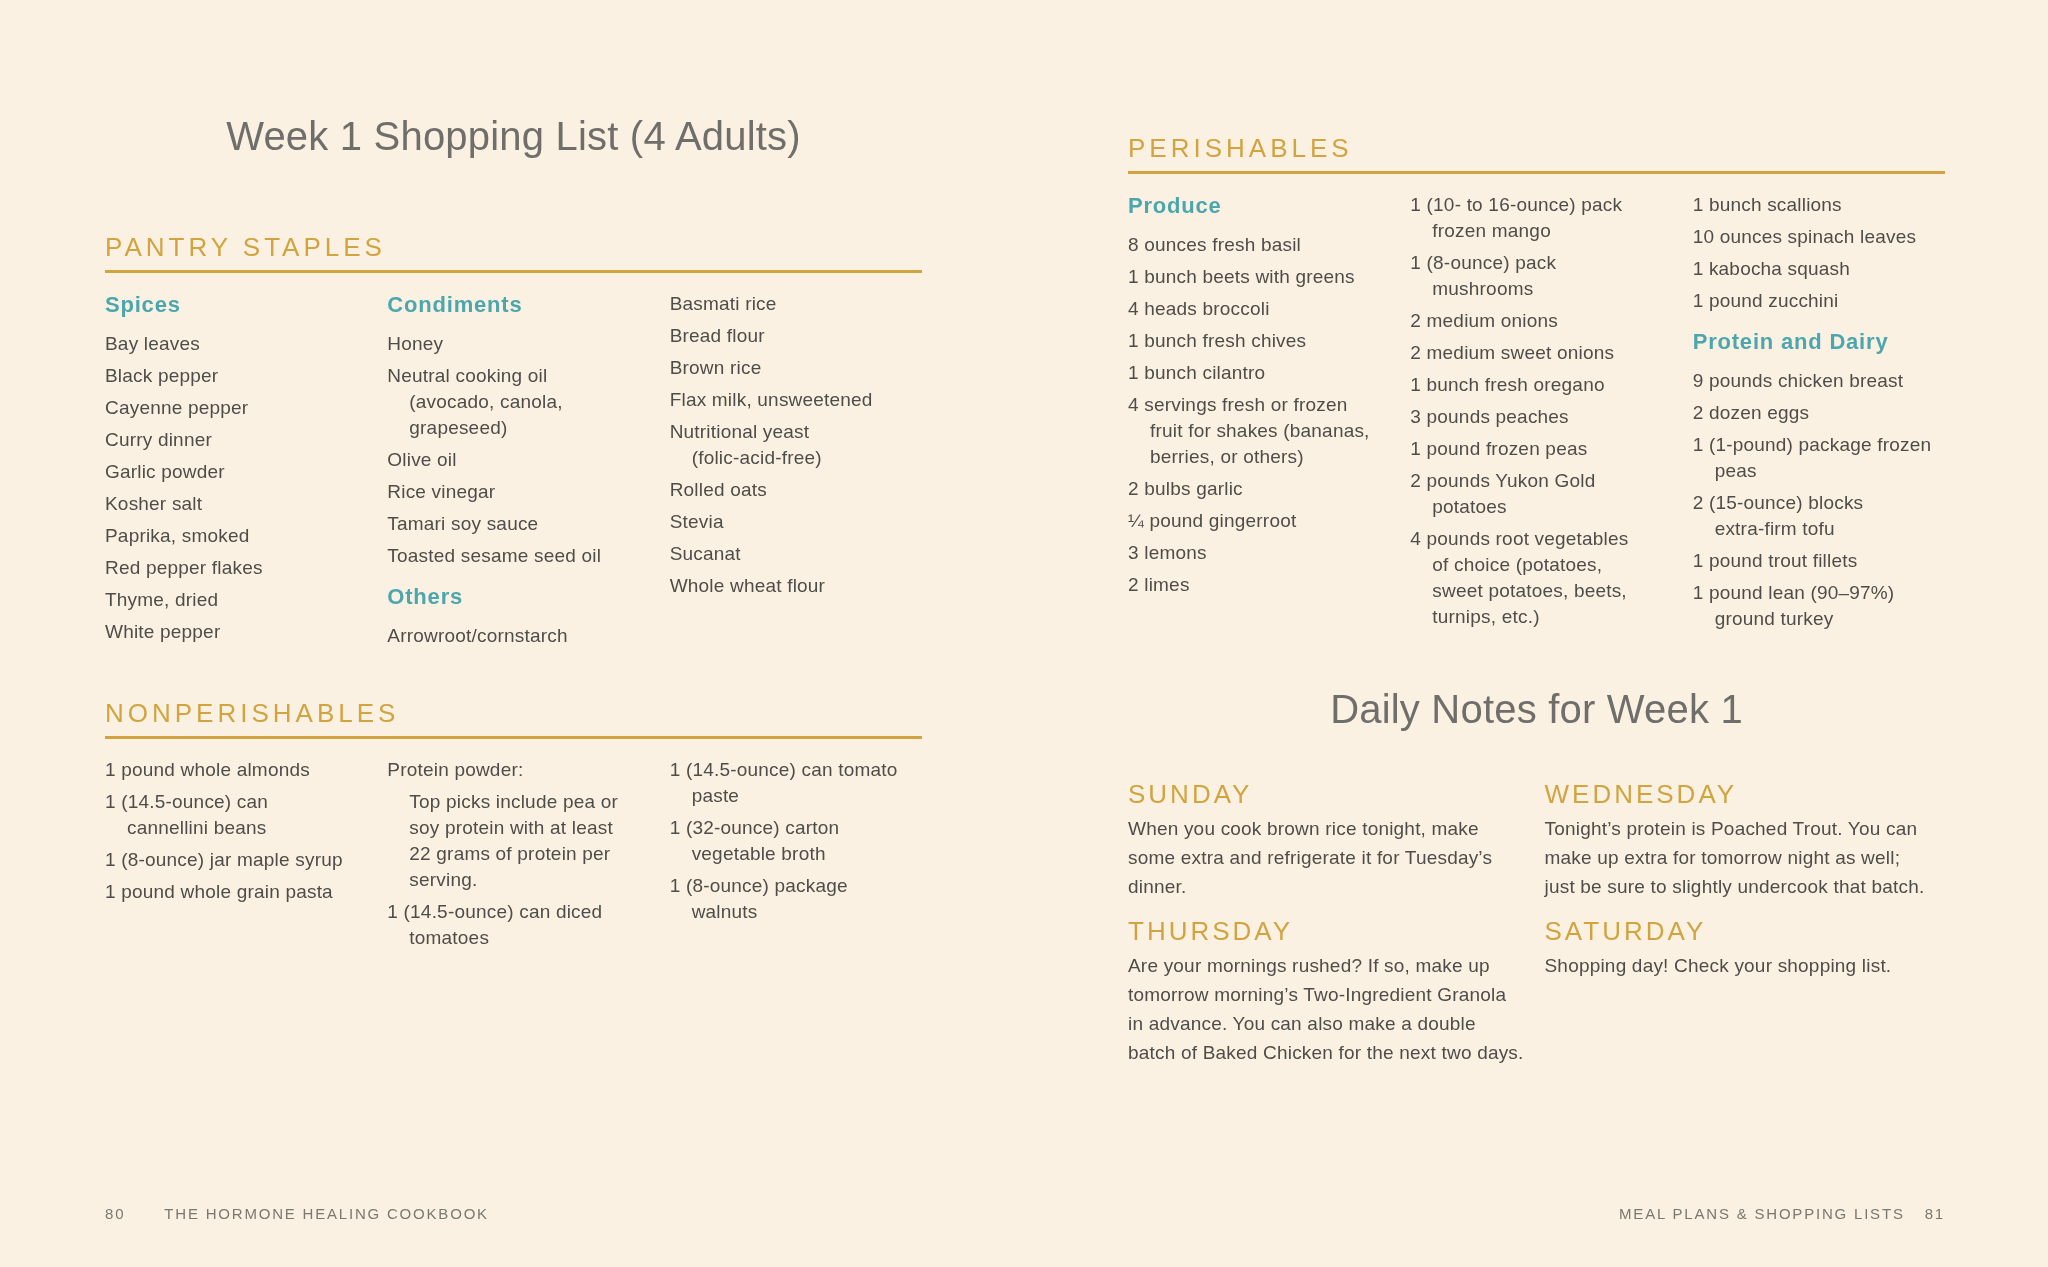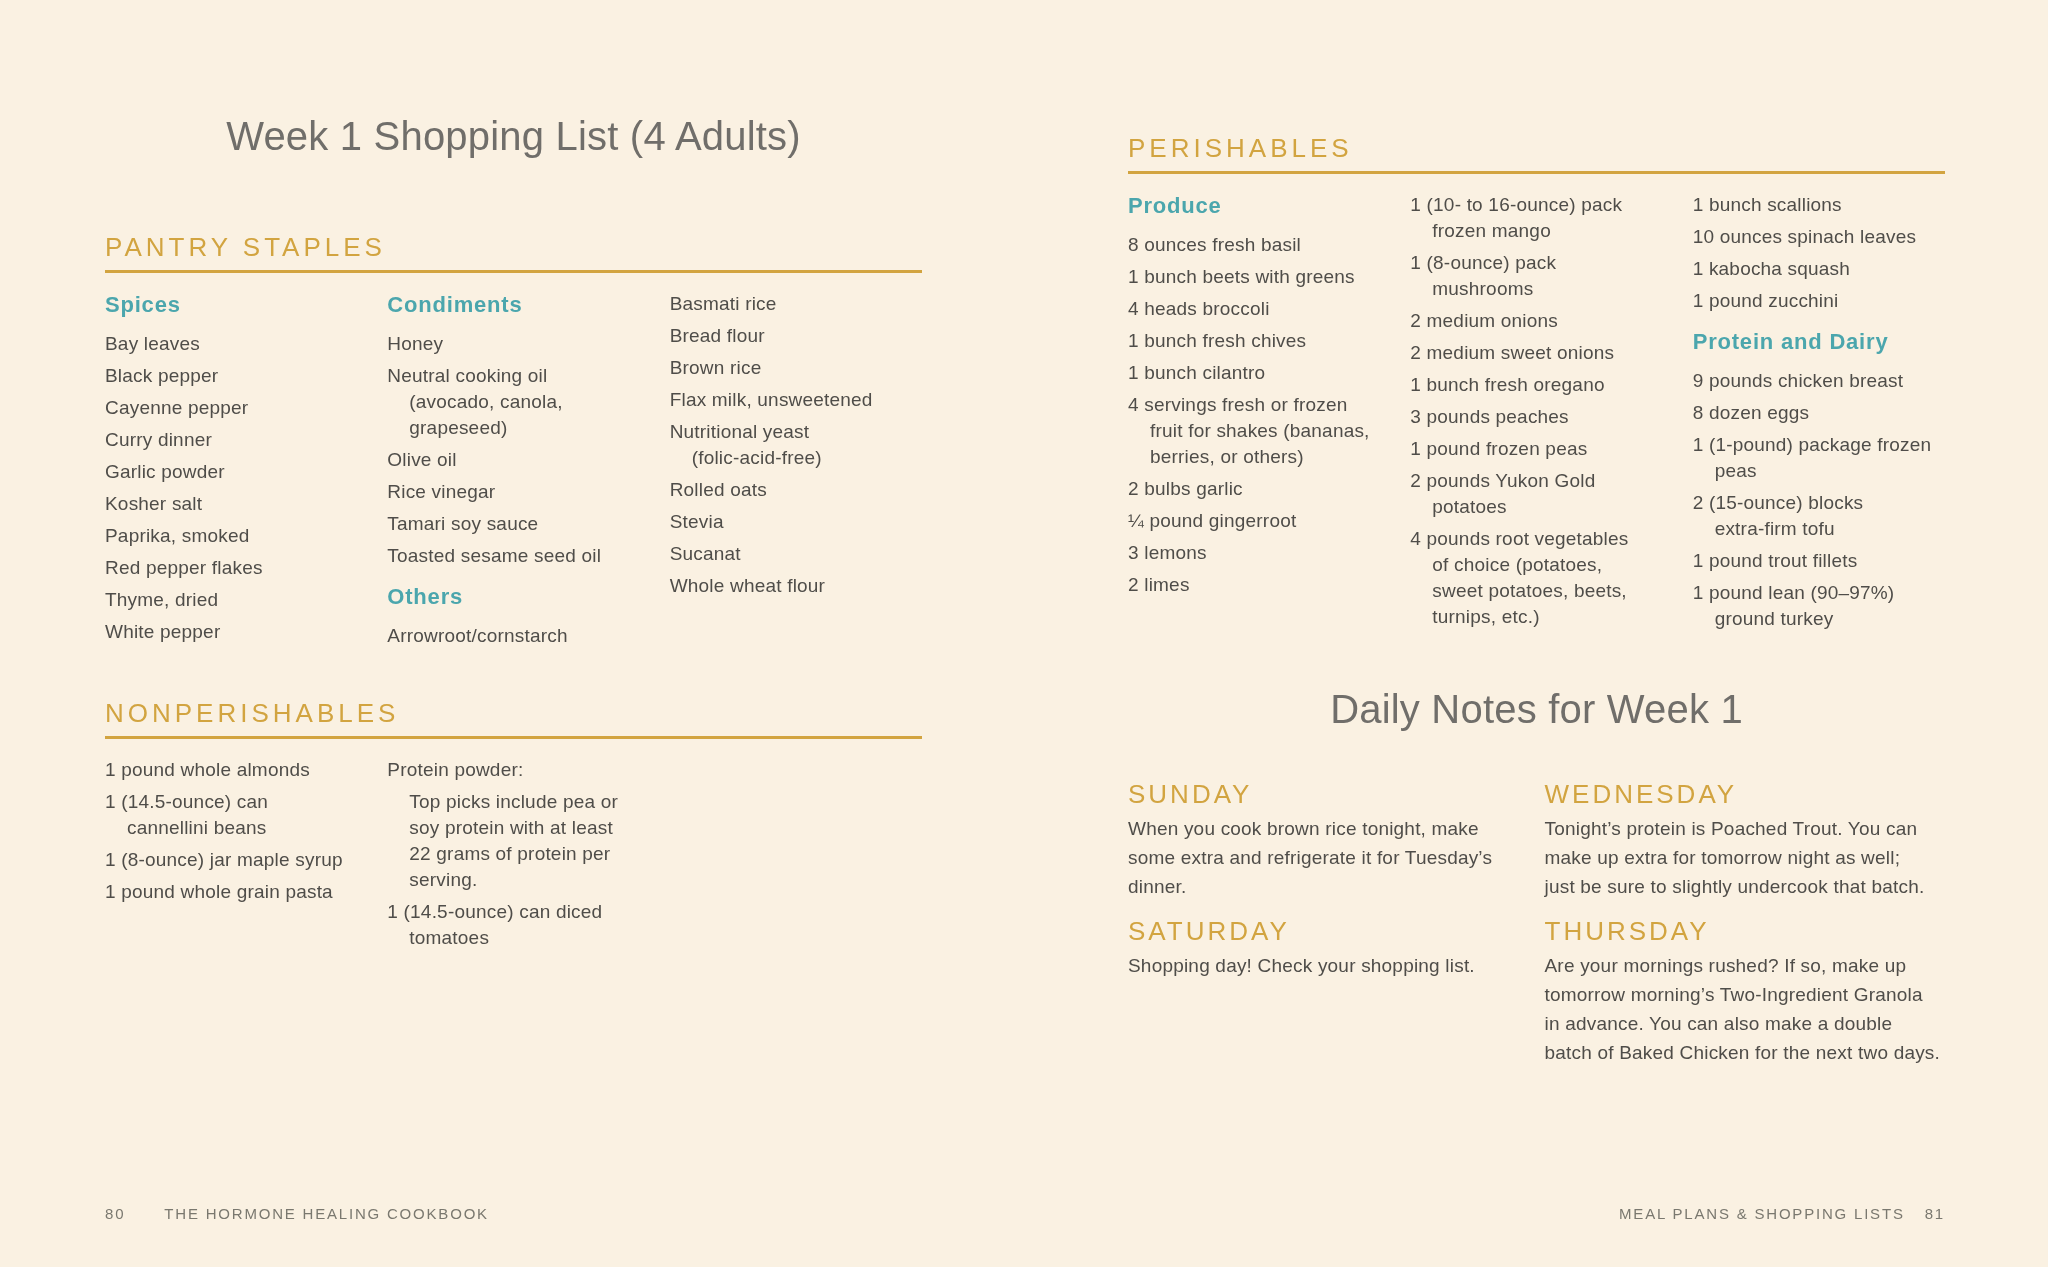--- a/index.html
+++ b/index.html
@@ -171,20 +171,30 @@
         </div>
         <div class="col">
           <div>
               <div class="item">Protein powder:</div>
               <div class="item note">Top picks include pea or
 soy protein with at least
 22 grams of protein per
 serving.</div>
               <div class="item">1 (14.5-ounce) can diced
 tomatoes</div>
+            </div>
+        </div>
+        <div class="col">
+          <div>
+              <div class="item">1 (14.5-ounce) can tomato
+paste</div>
+              <div class="item">1 (32-ounce) carton
+vegetable broth</div>
+              <div class="item">1 (8-ounce) package
+walnuts</div>
             </div>
         </div>
       </div>
     </div>
 
     <div id="footer-left" class="blk footer footer-left">
       <span class="num">80</span><span>THE HORMONE HEALING COOKBOOK</span>
     </div>
   </div>
 
@@ -232,21 +242,21 @@
         <div class="col">
           <div>
               <div class="item">1 bunch scallions</div>
               <div class="item">10 ounces spinach leaves</div>
               <div class="item">1 kabocha squash</div>
               <div class="item">1 pound zucchini</div>
             </div>
           <h3 class="sub mt">Protein and Dairy</h3>
           <div>
               <div class="item">9 pounds chicken breast</div>
-              <div class="item">8 dozen eggs</div>
+              <div class="item">2 dozen eggs</div>
               <div class="item">1 (1-pound) package frozen
 peas</div>
               <div class="item">2 (15-ounce) blocks
 extra-firm tofu</div>
               <div class="item">1 pound trout fillets</div>
               <div class="item">1 pound lean (90–97%)
 ground turkey</div>
             </div>
         </div>
       </div>
@@ -261,30 +271,30 @@
 some extra and refrigerate it for Tuesday’s
 dinner.</div>
       </div>
       <div class="note">
         <h3 class="note-day">WEDNESDAY</h3>
         <div class="note-text">Tonight’s protein is Poached Trout. You can
 make up extra for tomorrow night as well;
 just be sure to slightly undercook that batch.</div>
       </div>
       <div class="note">
-        <h3 class="note-day">SATURDAY</h3>
-        <div class="note-text">Shopping day! Check your shopping list.</div>
-      </div>
-      <div class="note">
         <h3 class="note-day">THURSDAY</h3>
         <div class="note-text">Are your mornings rushed? If so, make up
 tomorrow morning’s Two-Ingredient Granola
 in advance. You can also make a double
 batch of Baked Chicken for the next two days.</div>
       </div>
+      <div class="note">
+        <h3 class="note-day">SATURDAY</h3>
+        <div class="note-text">Shopping day! Check your shopping list.</div>
+      </div>
     </div>
 
     <div id="footer-right" class="blk footer footer-right">
       <span>MEAL PLANS &amp; SHOPPING LISTS</span><span class="num">81</span>
     </div>
   </div>
 
 </div>
 
 </body></html>

